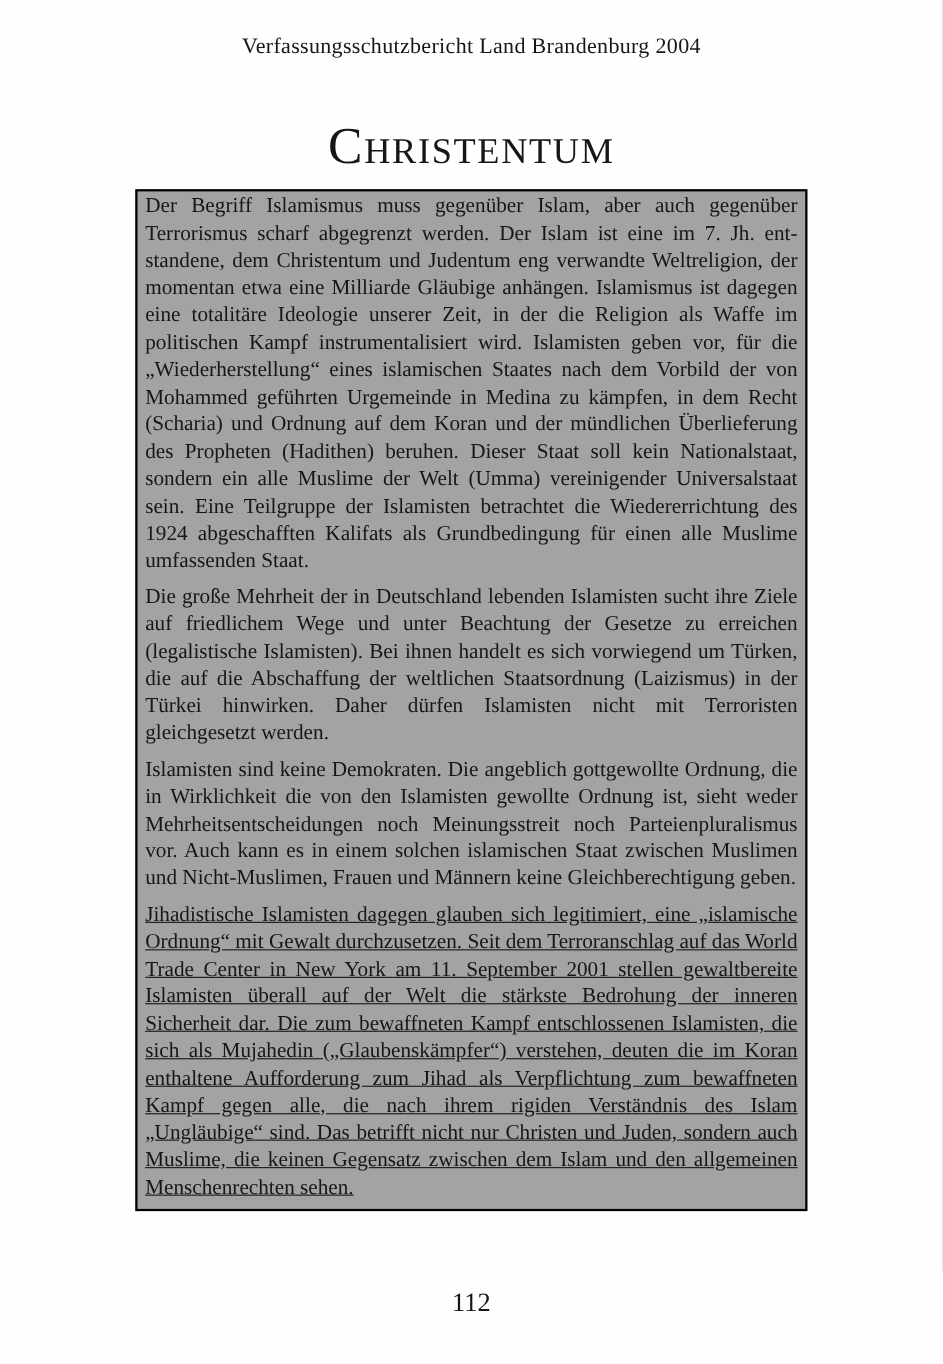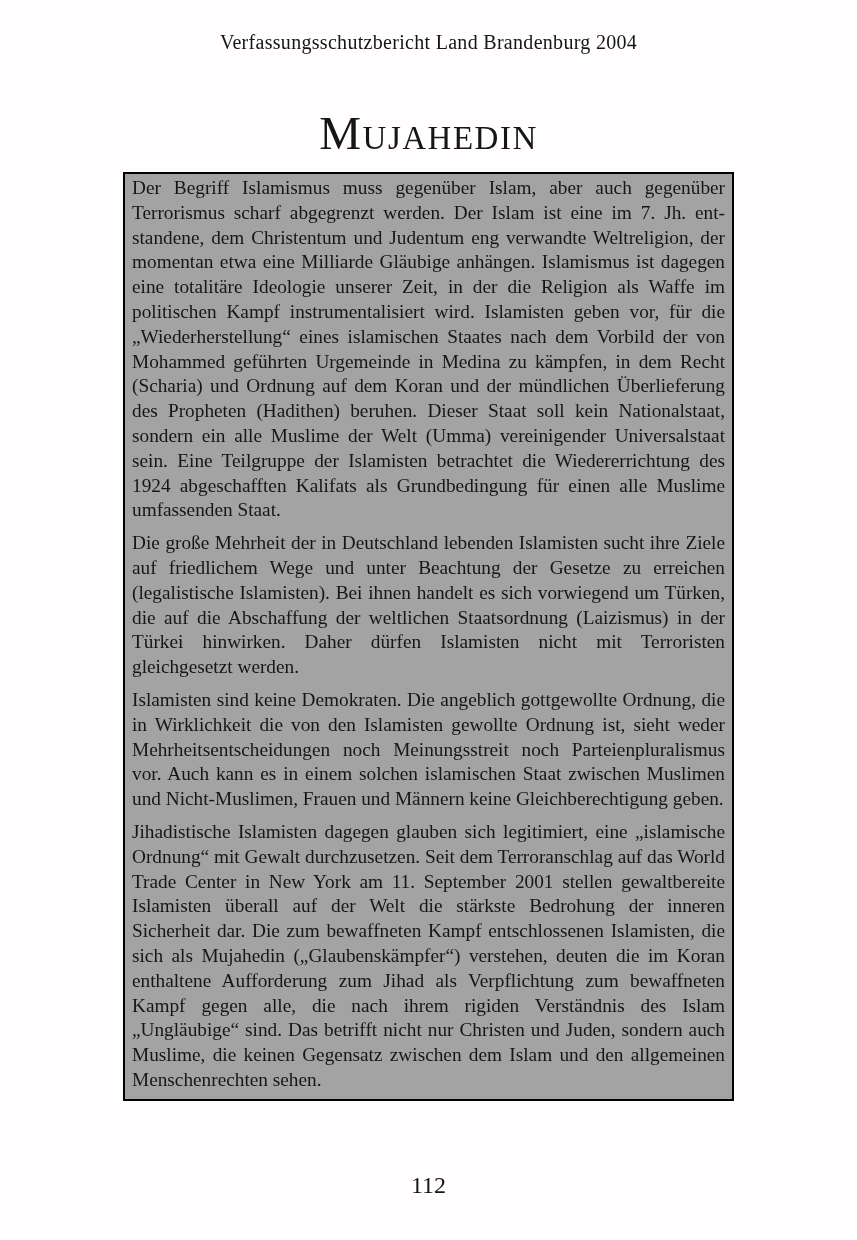--- a/index.html
+++ b/index.html
@@ -51,37 +51,38 @@
   .content-box p {
     margin: 0 0 8px 0;
     font-size: 19.3px;
     line-height: 24.8px;
     text-align: justify;
     hyphens: auto;
     -webkit-hyphens: auto;
   }
   .content-box p:last-child {
     margin-bottom: 0;
+    text-decoration: underline;
   }
   .page-number {
     position: absolute;
     top: 1174px;
     left: 0;
     right: 0;
     text-align: center;
     font-size: 24px;
     line-height: 22px;
   }
 </style>
 </head>
 <body>
 
 <div class="running-header">Verfassungsschutzbericht Land Brandenburg 2004</div>
 
-<h1 class="chapter-title">Mujahedin</h1>
+<h1 class="chapter-title">Christentum</h1>
 
 <div class="content-box">
   <p>Der Begriff Islamismus muss gegenüber Islam, aber auch gegenüber Terrorismus scharf abgegrenzt werden. Der Islam ist eine im 7. Jh. ent­standene, dem Christentum und Judentum eng verwandte Weltreligion, der momentan etwa eine Milliarde Gläubige anhängen. Islamismus ist dagegen eine totalitäre Ideologie unserer Zeit, in der die Religion als Waffe im politischen Kampf instrumentalisiert wird. Islamisten geben vor, für die „Wiederherstellung“ eines islamischen Staates nach dem Vorbild der von Mohammed geführten Urgemeinde in Medina zu kämp­fen, in dem Recht (Scharia) und Ordnung auf dem Koran und der münd­lichen Überlieferung des Propheten (Hadithen) beruhen. Dieser Staat soll kein Nationalstaat, sondern ein alle Muslime der Welt (Umma) vereini­gender Universalstaat sein. Eine Teilgruppe der Islamisten betrachtet die Wiedererrichtung des 1924 abgeschafften Kalifats als Grundbedingung für einen alle Muslime umfassenden Staat.</p>
   <p>Die große Mehrheit der in Deutschland lebenden Islamisten sucht ihre Ziele auf friedlichem Wege und unter Beachtung der Gesetze zu errei­chen (legalistische Islamisten). Bei ihnen handelt es sich vorwiegend um Türken, die auf die Abschaffung der weltlichen Staatsordnung (Laizis­mus) in der Türkei hinwirken. Daher dürfen Islamisten nicht mit Terrori­sten gleichgesetzt werden.</p>
   <p>Islamisten sind keine Demokraten. Die angeblich gottgewollte Ordnung, die in Wirklichkeit die von den Islamisten gewollte Ordnung ist, sieht weder Mehrheitsentscheidungen noch Meinungsstreit noch Parteienplura­lismus vor. Auch kann es in einem solchen islamischen Staat zwischen Muslimen und Nicht-Muslimen, Frauen und Männern keine Gleichbe­rechtigung geben.</p>
   <p>Jihadistische Islamisten dagegen glauben sich legitimiert, eine „islami­sche Ordnung“ mit Gewalt durchzusetzen. Seit dem Terroranschlag auf das World Trade Center in New York am 11. September 2001 stellen gewaltbereite Islamisten überall auf der Welt die stärkste Bedrohung der inneren Sicherheit dar. Die zum bewaffneten Kampf entschlossenen Islamisten, die sich als Mujahedin („Glaubenskämpfer“) verstehen, deu­ten die im Koran enthaltene Aufforderung zum Jihad als Verpflichtung zum bewaffneten Kampf gegen alle, die nach ihrem rigiden Verständnis des Islam „Ungläubige“ sind. Das betrifft nicht nur Christen und Juden, sondern auch Muslime, die keinen Gegensatz zwischen dem Islam und den allgemeinen Menschenrechten sehen.</p>
 </div>
 
 <div class="page-number">112</div>
 

